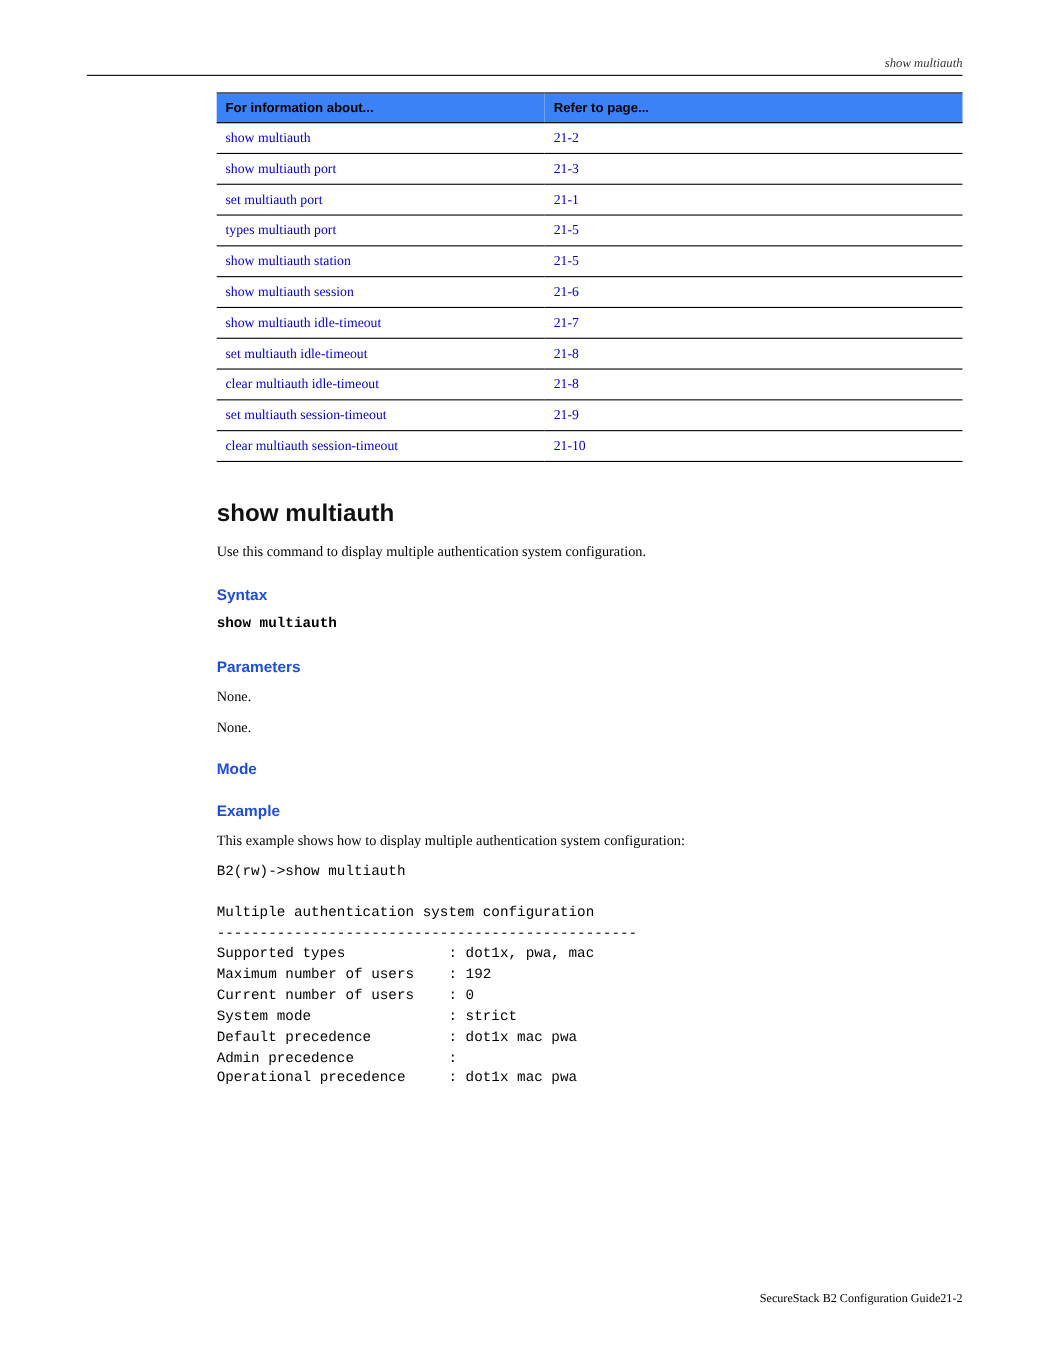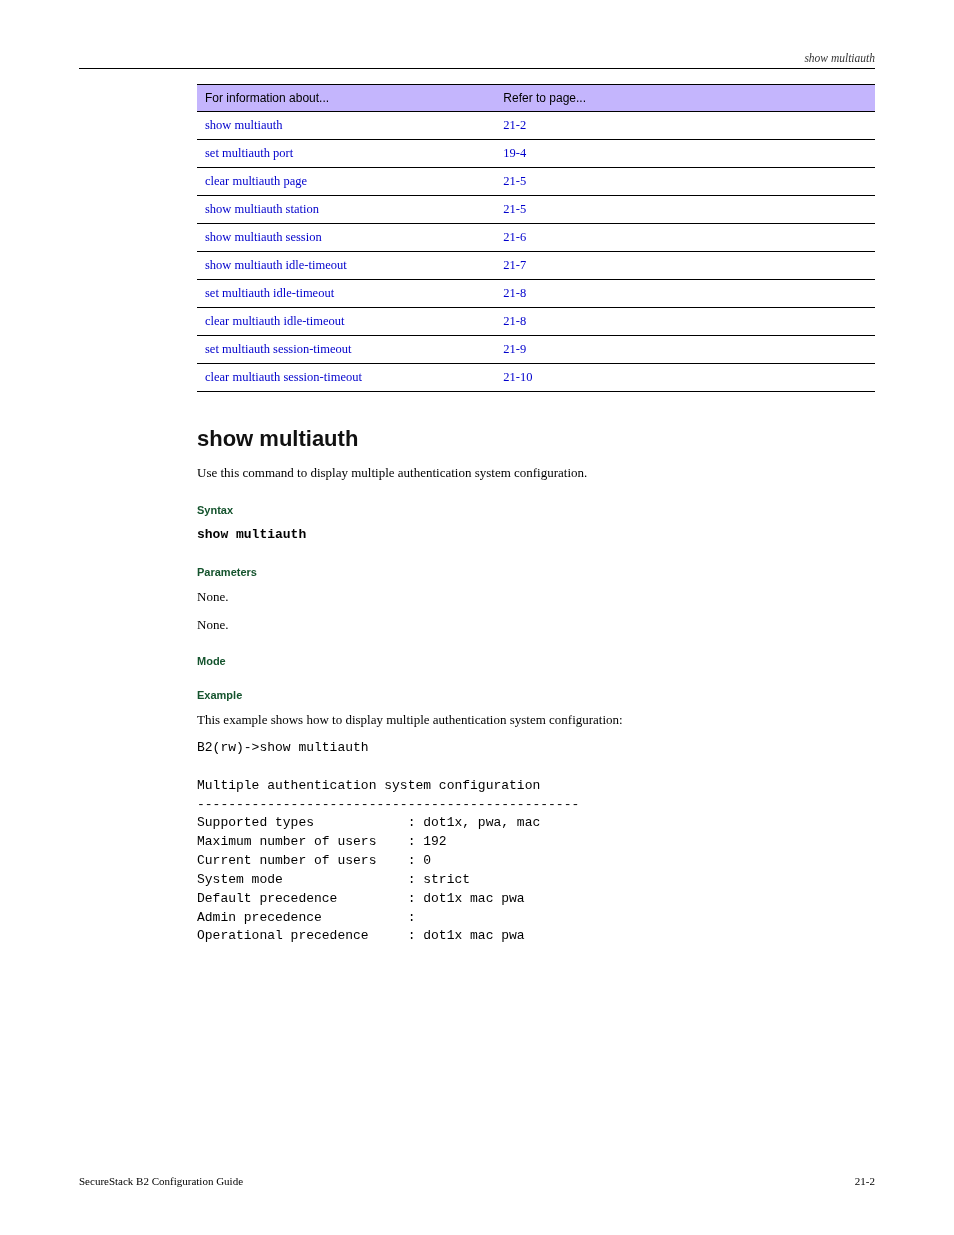--- a/index.html
+++ b/index.html
@@ -36,22 +36,22 @@
     top: 84px;
     left: 197px;
     right: 79px;
   }
   table.ref-table {
     width: 100%;
     border-collapse: collapse;
     font-size: 12.5px;
   }
   table.ref-table th {
-    background: #c4b5fd;
-    font-weight: normal;
+    background: #3b82f6;
+    font-weight: bold;
     text-align: left;
     padding: 6px 8px;
     font-family: "Helvetica Neue", Arial, sans-serif;
     font-size: 12px;
     border-top: 1.5px solid #000;
     border-bottom: 1.5px solid #000;
   }
   table.ref-table td {
     padding: 6px 8px;
     border-bottom: 1px solid #000;
@@ -79,42 +79,42 @@
     color: #111;
   }
   .body-text {
     font-size: 13px;
     line-height: 1.35;
     margin-bottom: 10px;
   }
   .section-h2 {
     font-family: "Helvetica Neue", Arial, sans-serif;
     font-weight: bold;
-    font-size: 11px;
+    font-size: 14px;
     margin-top: 22px;
     margin-bottom: 10px;
-    color: #14532d;
+    color: #1d4ed8;
   }
   .mono {
     font-family: "Courier New", Courier, monospace;
     font-size: 13px;
     white-space: pre;
     line-height: 1.45;
     margin: 8px 0 0 0;
   }
   .mono .bold { font-weight: bold; }
   .footer-area {
     position: absolute;
     left: 79px;
     right: 79px;
     bottom: 48px;
     font-size: 11px;
     font-family: "Palatino Linotype", "Book Antiqua", Palatino, Georgia, serif;
     display: flex;
-    justify-content: space-between;
+    justify-content: flex-end;
   }
 </style>
 </head>
 <body>
 
 <div class="header-area">
   <div class="header-title">show multiauth</div>
   <hr class="header-rule">
 </div>
 
@@ -126,25 +126,29 @@
         <th>For information about...</th>
         <th>Refer to page...</th>
       </tr>
     </thead>
     <tbody>
       <tr>
         <td class="cmd"><a href="#">show multiauth</a></td>
         <td class="desc"><a href="#">21-2</a></td>
       </tr>
       <tr>
+        <td class="cmd"><a href="#">show multiauth port</a></td>
+        <td class="desc"><a href="#">21-3</a></td>
+      </tr>
+      <tr>
         <td class="cmd"><a href="#">set multiauth port</a></td>
-        <td class="desc"><a href="#">19-4</a></td>
-      </tr>
-      <tr>
-        <td class="cmd"><a href="#">clear multiauth page</a></td>
+        <td class="desc"><a href="#">21-1</a></td>
+      </tr>
+      <tr>
+        <td class="cmd"><a href="#">types multiauth port</a></td>
         <td class="desc"><a href="#">21-5</a></td>
       </tr>
       <tr>
         <td class="cmd"><a href="#">show multiauth station</a></td>
         <td class="desc"><a href="#">21-5</a></td>
       </tr>
       <tr>
         <td class="cmd"><a href="#">show multiauth session</a></td>
         <td class="desc"><a href="#">21-6</a></td>
       </tr>

